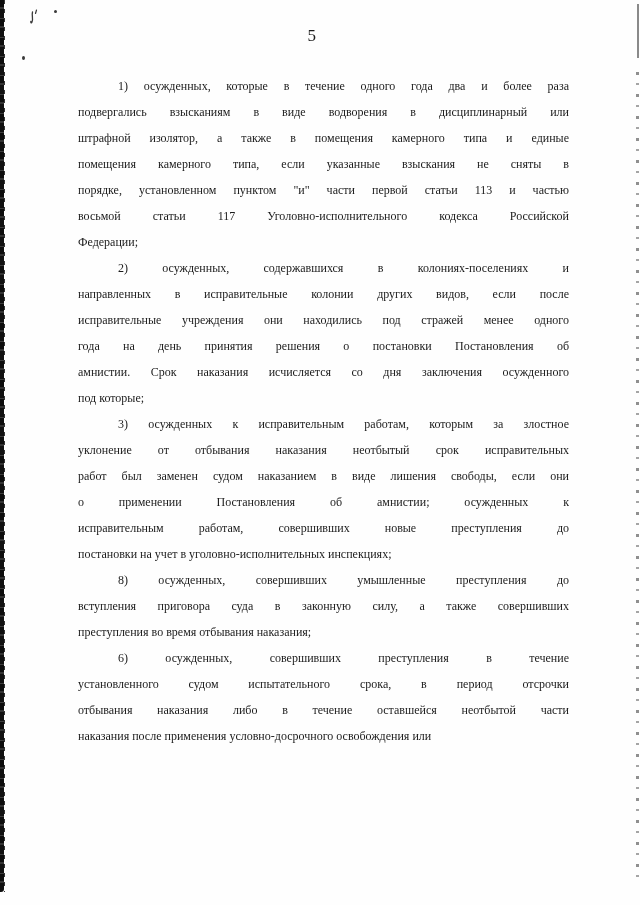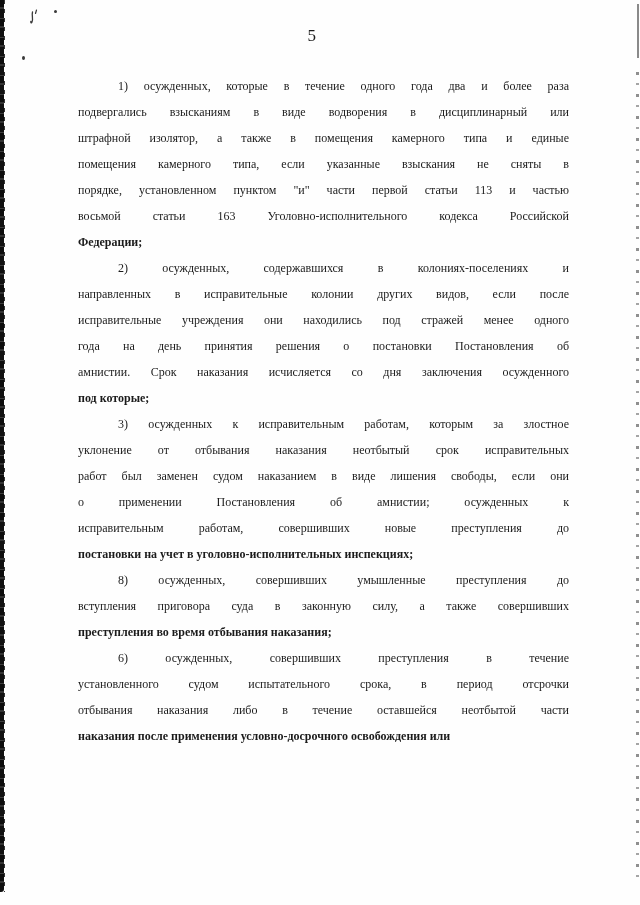--- a/index.html
+++ b/index.html
@@ -105,21 +105,20 @@
     overflow: hidden;
     text-align: justify;
     text-align-last: justify;
     text-justify: inter-word;
     white-space: nowrap;
   }
   .line.first { text-indent: 40px; }
   .line.last {
     text-align: center;
     text-align-last: left;
-    font-weight: bold;
   }
 </style>
 </head>
 <body>
 
 <div class="page">
 
   <div class="left-scan-bar"></div>
   <div class="right-scan-dashes"></div>
   <div class="right-scan-line"></div>
@@ -133,21 +132,21 @@
 
   <div class="page-number">5</div>
 
   <div class="content" id="doc-body">
       <div class="para">
         <div class="line first">1) осужденных, которые в течение одного года два и более раза</div>
         <div class="line">подвергались взысканиям в виде водворения в дисциплинарный или</div>
         <div class="line">штрафной изолятор, а также в помещения камерного типа и единые</div>
         <div class="line">помещения камерного типа, если указанные взыскания не сняты в</div>
         <div class="line">порядке, установленном пунктом "и" части первой статьи 113 и частью</div>
-        <div class="line">восьмой статьи 163 Уголовно-исполнительного кодекса Российской</div>
+        <div class="line">восьмой статьи 117 Уголовно-исполнительного кодекса Российской</div>
         <div class="line last">Федерации;</div>
       </div>
       <div class="para">
         <div class="line first">2) осужденных, содержавшихся в колониях-поселениях и</div>
         <div class="line">направленных в исправительные колонии других видов, если после</div>
         <div class="line">исправительные учреждения они находились под стражей менее одного</div>
         <div class="line">года на день принятия решения о постановки Постановления об</div>
         <div class="line">амнистии. Срок наказания исчисляется со дня заключения осужденного</div>
         <div class="line last">под которые;</div>
       </div>

